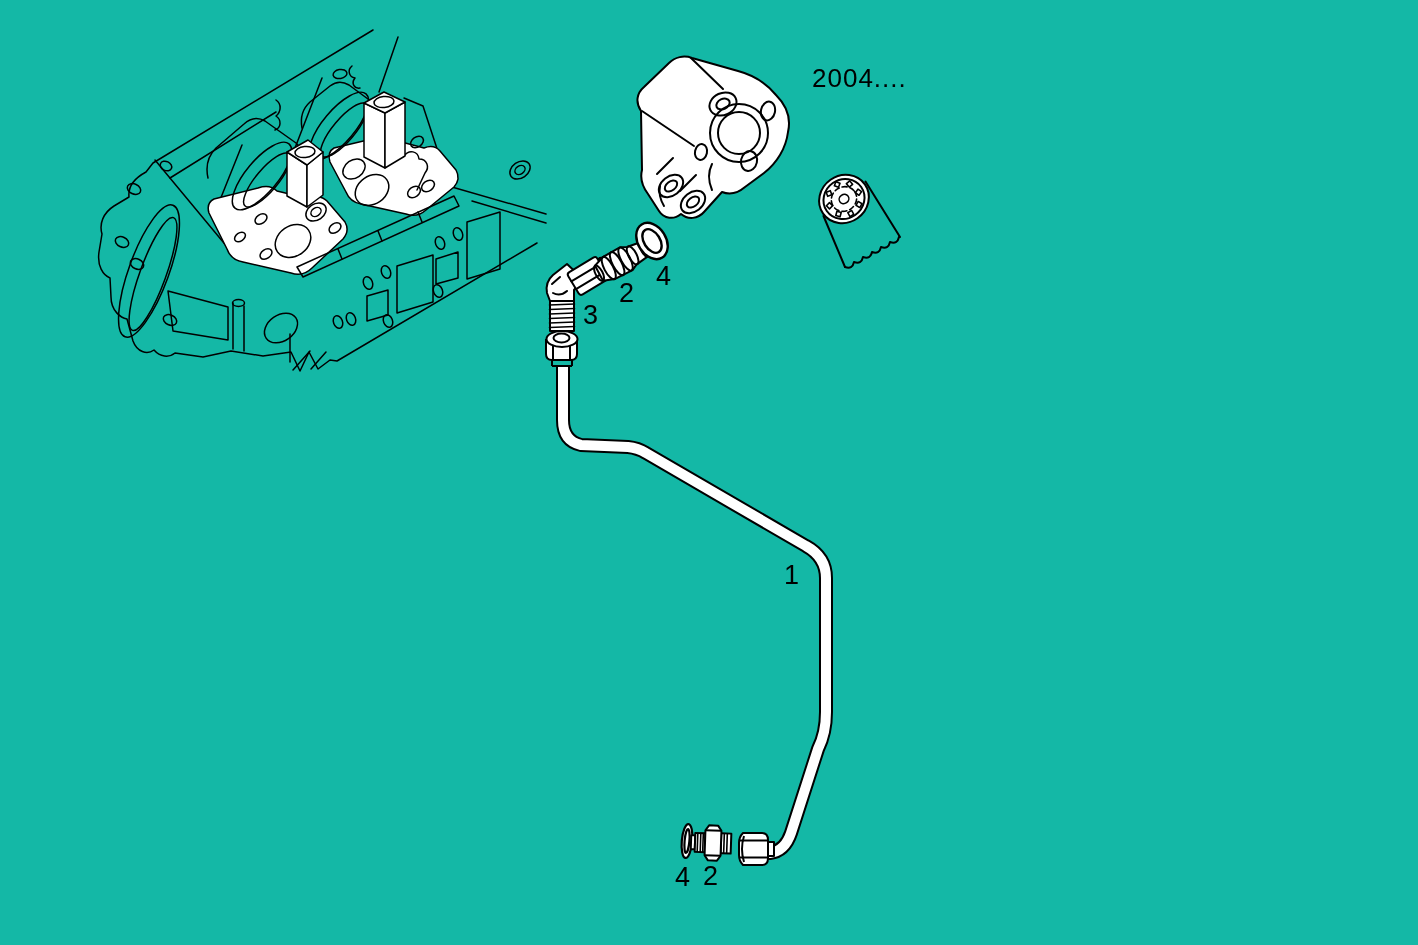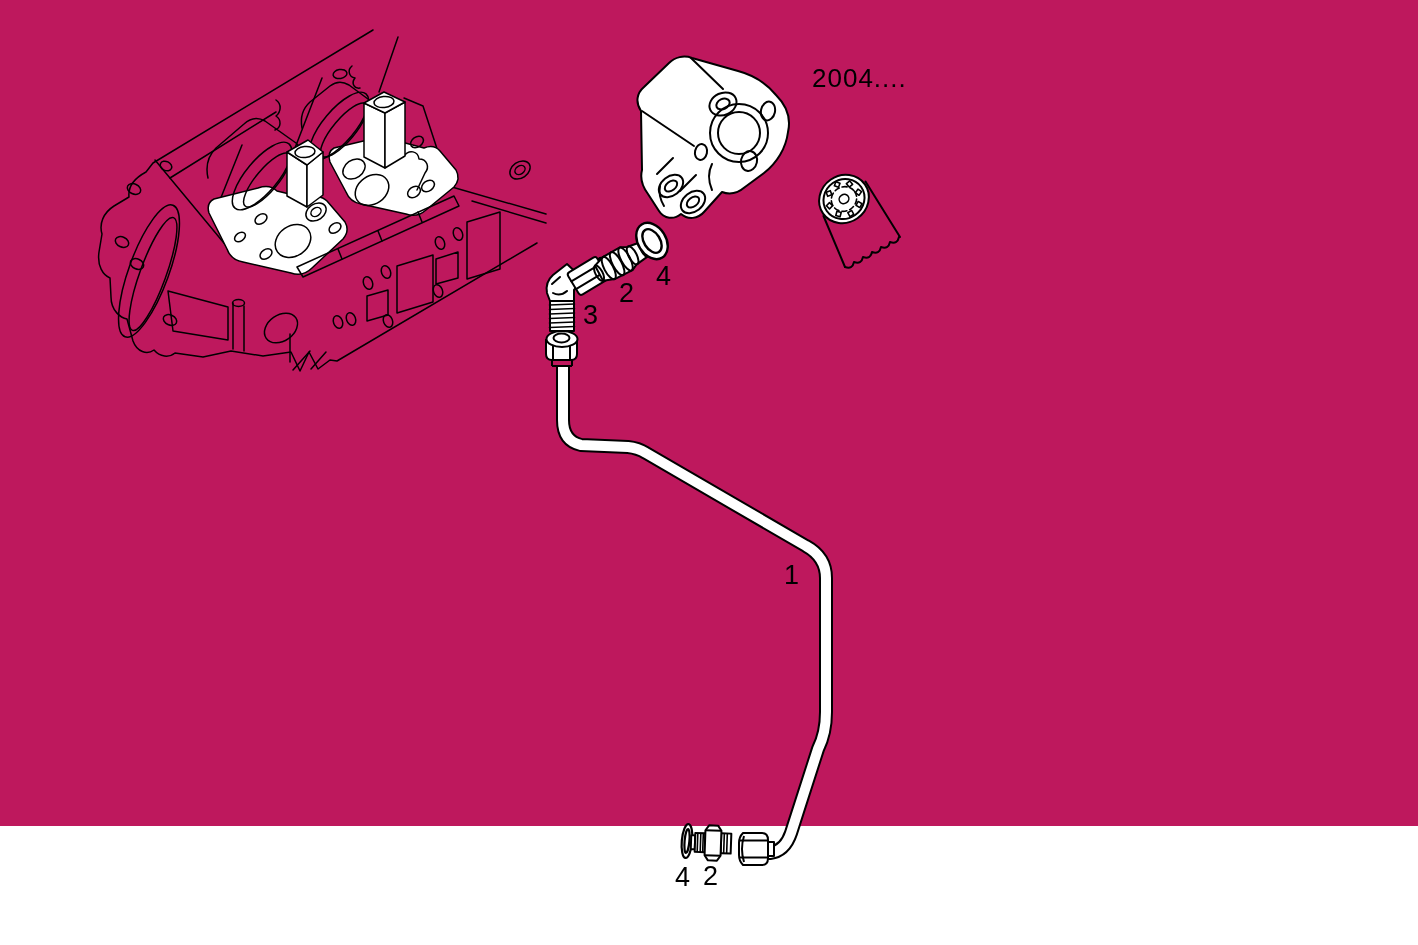--- a/index.html
+++ b/index.html
@@ -1,17 +1,17 @@
 <!DOCTYPE html>
 <html><head>
 <meta charset="utf-8">
 <style>
   html,body{margin:0;padding:0;background:#ffffff;}
   body{width:1418px;height:945px;overflow:hidden;}
-  .stage{position:relative;width:1418px;height:826px;background:#be185d;
+  .stage{position:relative;width:1418px;height:945px;background:#14b8a6;
          font-family:"Liberation Sans", sans-serif;color:#000;}
   .stage svg{position:absolute;left:0;top:0;}
   .part-label{position:absolute;font-size:27px;line-height:1;color:#000;}
   .model-year{position:absolute;left:812px;top:63px;font-size:26px;
               letter-spacing:1px;color:#000;}
 </style>
 </head>
 <body>
 
 <div class="stage">

